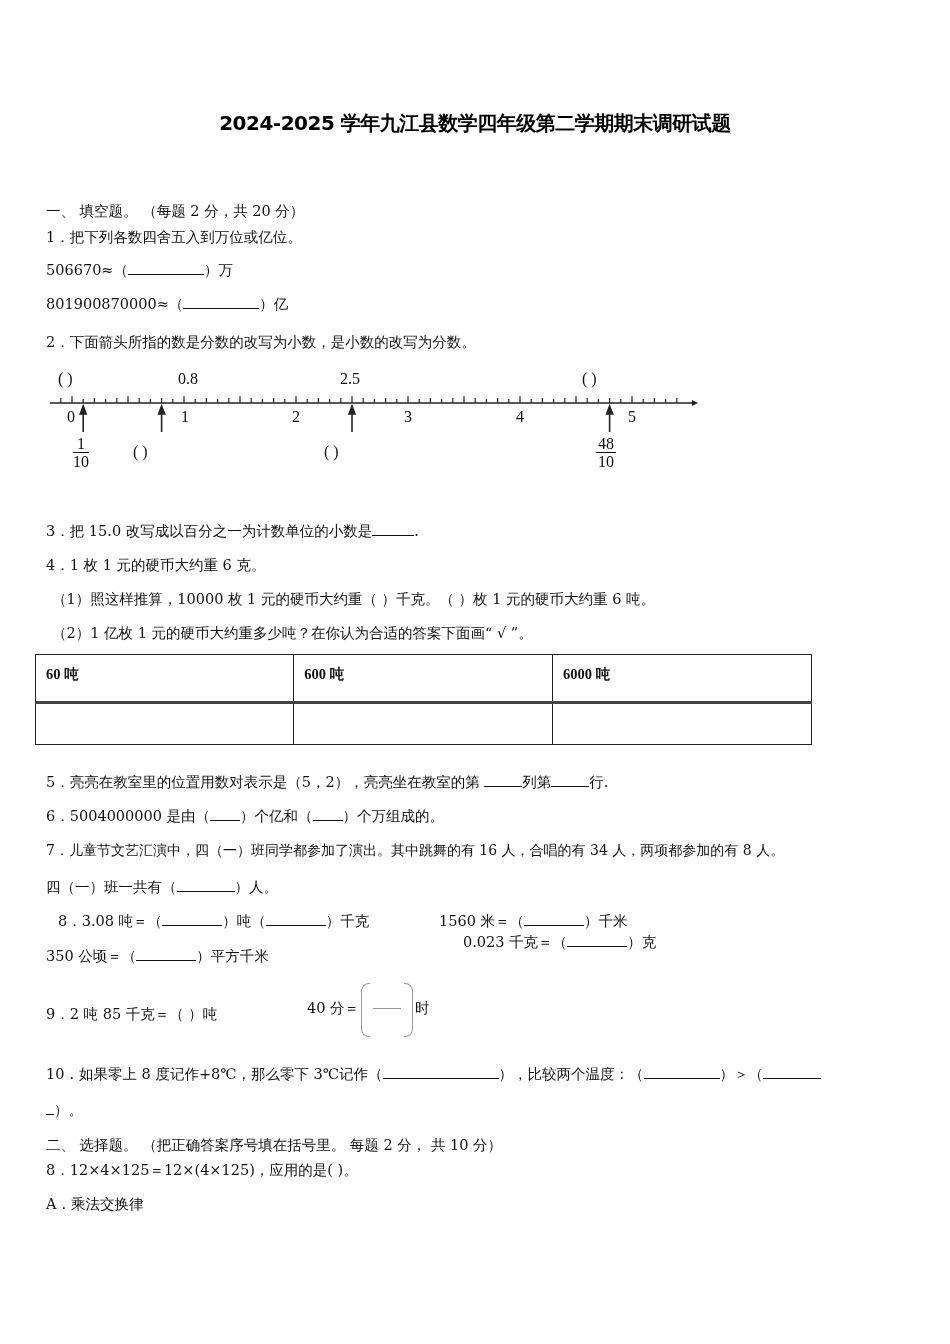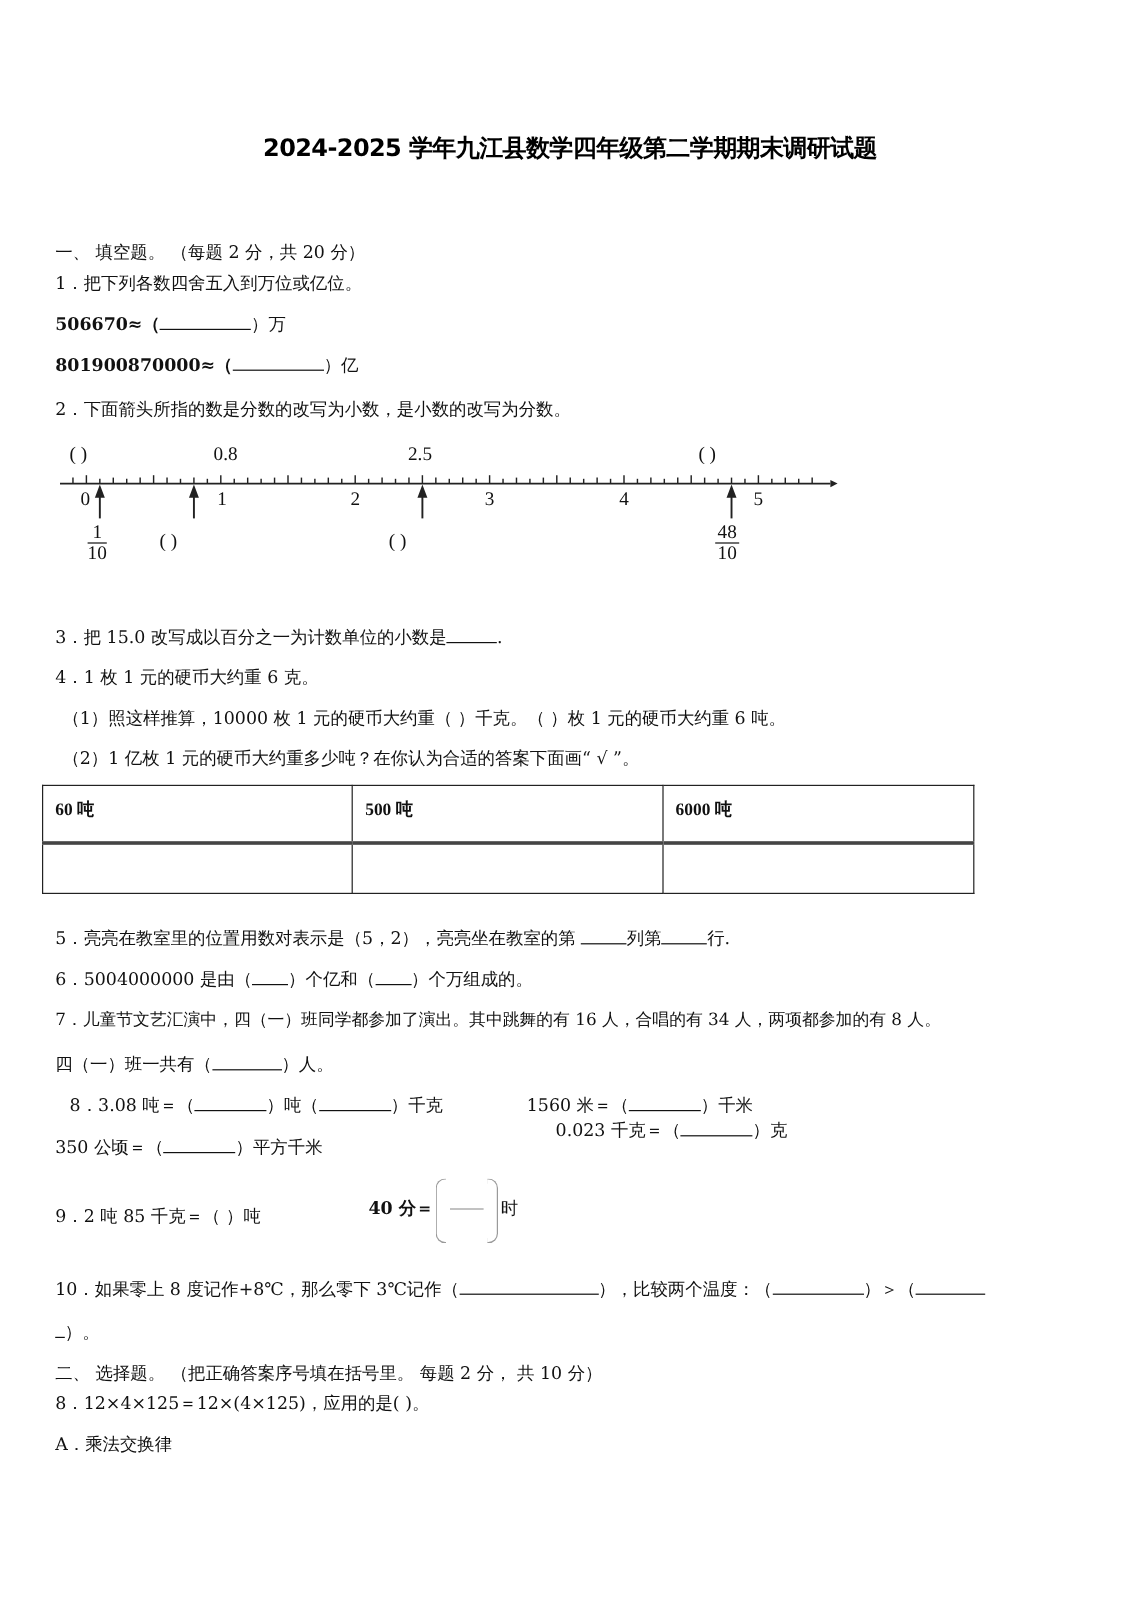--- a/index.html
+++ b/index.html
@@ -10,21 +10,21 @@
     }
     .page-title {
       position: absolute; top: 110px; left: 0; width: 950px; text-align: center;
       font-family: "DejaVu Sans", "Liberation Sans", sans-serif;
       font-weight: bold; font-size: 20px; letter-spacing: -0.5px; color: #000;
     }
     .line {
       position: absolute; left: 46px; font-size: 14.5px; white-space: nowrap;
       line-height: 20px;
     }
-    .b { font-weight: bold; }
+    .b { font-weight: normal; }
     .section-head { font-size: 14.5px; }
     .blank { display: inline-block; border-bottom: 1px solid #111; height: 14px; vertical-align: baseline; }
 
     
     .numline { position: absolute; left: 0; top: 360px; width: 760px; height: 120px; }
     .numline svg { position: absolute; left: 0; top: 0; }
     .nl-label { position: absolute; font-family: "Liberation Serif", "DejaVu Serif", serif; font-size: 16px; line-height: 18px; }
     .frac { position: absolute; font-family: "Liberation Serif", "DejaVu Serif", serif; font-size: 16px; text-align: center; line-height: 17px; }
     .frac .num { border-bottom: 1.5px solid #111; padding: 0 2px; }
 
@@ -179,21 +179,21 @@
 </div>
 
 <div class="line" style="top:555px;">4．1 枚 1 元的硬币大约重 6 克。</div>
 <div class="line" style="top:589px; left:52px;">（1）照这样推算，10000 枚 1 元的硬币大约重（    ）千克。（    ）枚 1 元的硬币大约重 6 吨。</div>
 <div class="line" style="top:623px; left:52px;">（2）1 亿枚 1 元的硬币大约重多少吨？在你认为合适的答案下面画“ √ ”。</div>
 
 <table class="answer-table">
   <tbody>
       <tr class="head">
     <td>60 吨</td>
-    <td>500 吨</td>
+    <td>600 吨</td>
     <td>6000 吨</td>
   </tr>
   <tr class="body">
     <td></td>
     <td></td>
     <td></td>
   </tr>
 </tbody>
   </table>
 

